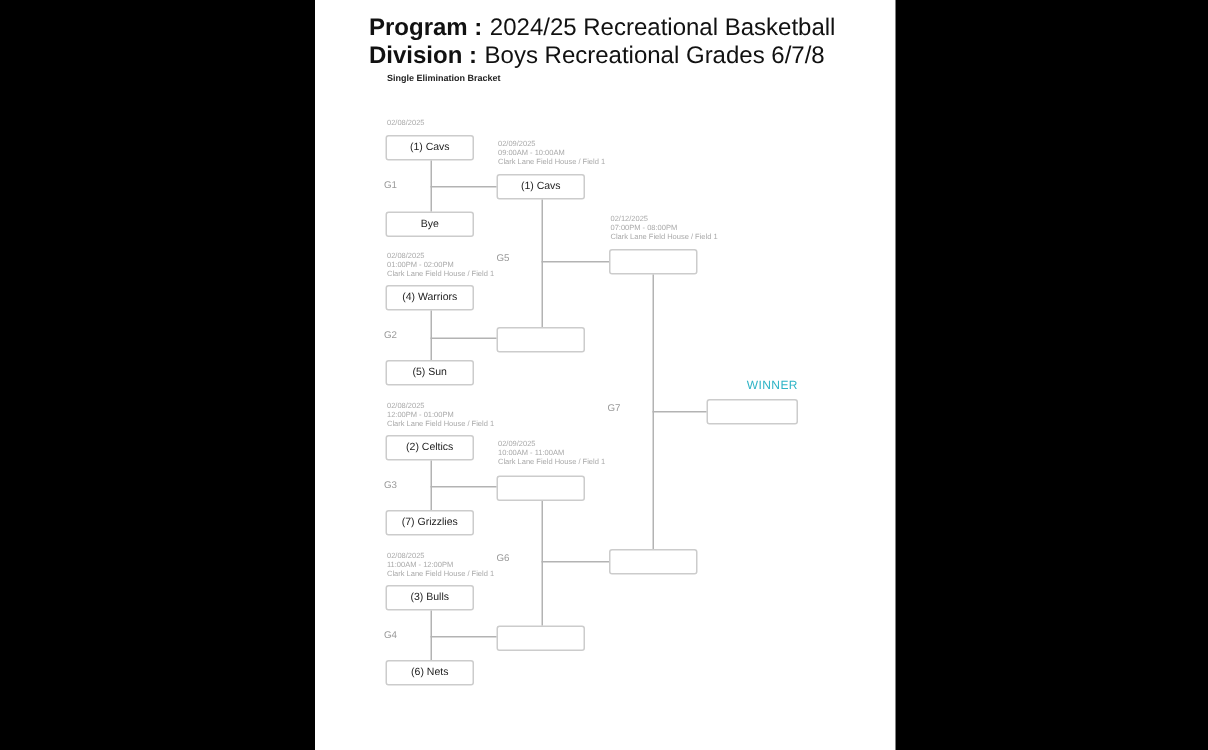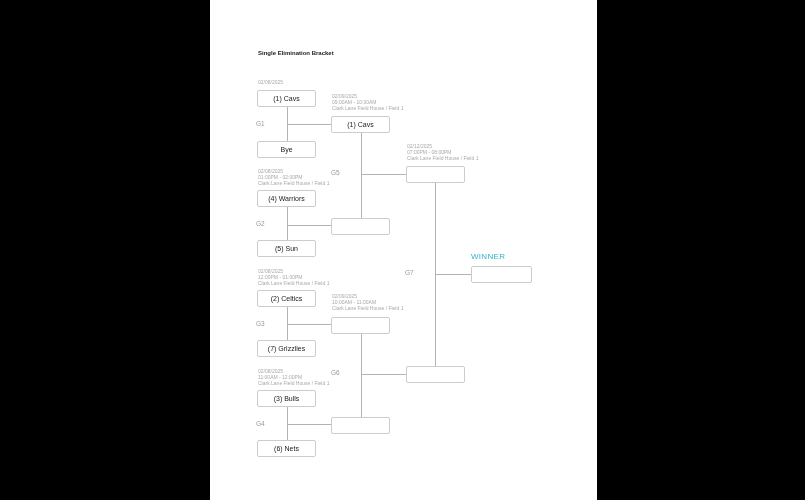--- a/index.html
+++ b/index.html
@@ -23,30 +23,34 @@
     border:1px solid #cccccc; border-radius:2px;
     display:flex; align-items:center; justify-content:center;
     font-size:7px; color:#222; white-space:nowrap;
   }
   .box.final { width:61px; }
   .sched { position:absolute; font-size:5px; line-height:6px; color:#a9a9a9; white-space:nowrap; }
   .glabel { position:absolute; font-size:6.5px; color:#999999; }
   .hl { position:absolute; height:1px; background:#b3b3b3; }
   .vl { position:absolute; width:1px; background:#b3b3b3; }
   .winner-label {
-    position:absolute; left:261px; top:252px; width:61px; text-align:left;
+    position:absolute; left:261px; top:252px; width:61px; text-align:right;
     font-size:8px; letter-spacing:0.3px; color:#2fb4c6; font-weight:normal;
   }
 </style>
 </head>
 <body>
 
 <div class="stage">
   <div class="content">
 
+    <div class="header">
+      <div class="hline1"><span class="hlabel">Program :</span><span>2024/25 Recreational Basketball</span></div>
+      <div class="hline1"><span class="hlabel">Division :</span><span>Boys Recreational Grades 6/7/8</span></div>
+    </div>
     <div class="subtitle">Single Elimination Bracket</div>
 
     <div class="sched" style="left:48px; top:79px;">
       <div>02/08/2025</div>
       <div></div>
       <div></div>
     </div>
     <div class="sched" style="left:48px; top:168px;">
       <div>02/08/2025</div>
       <div>01:00PM - 02:00PM</div>

